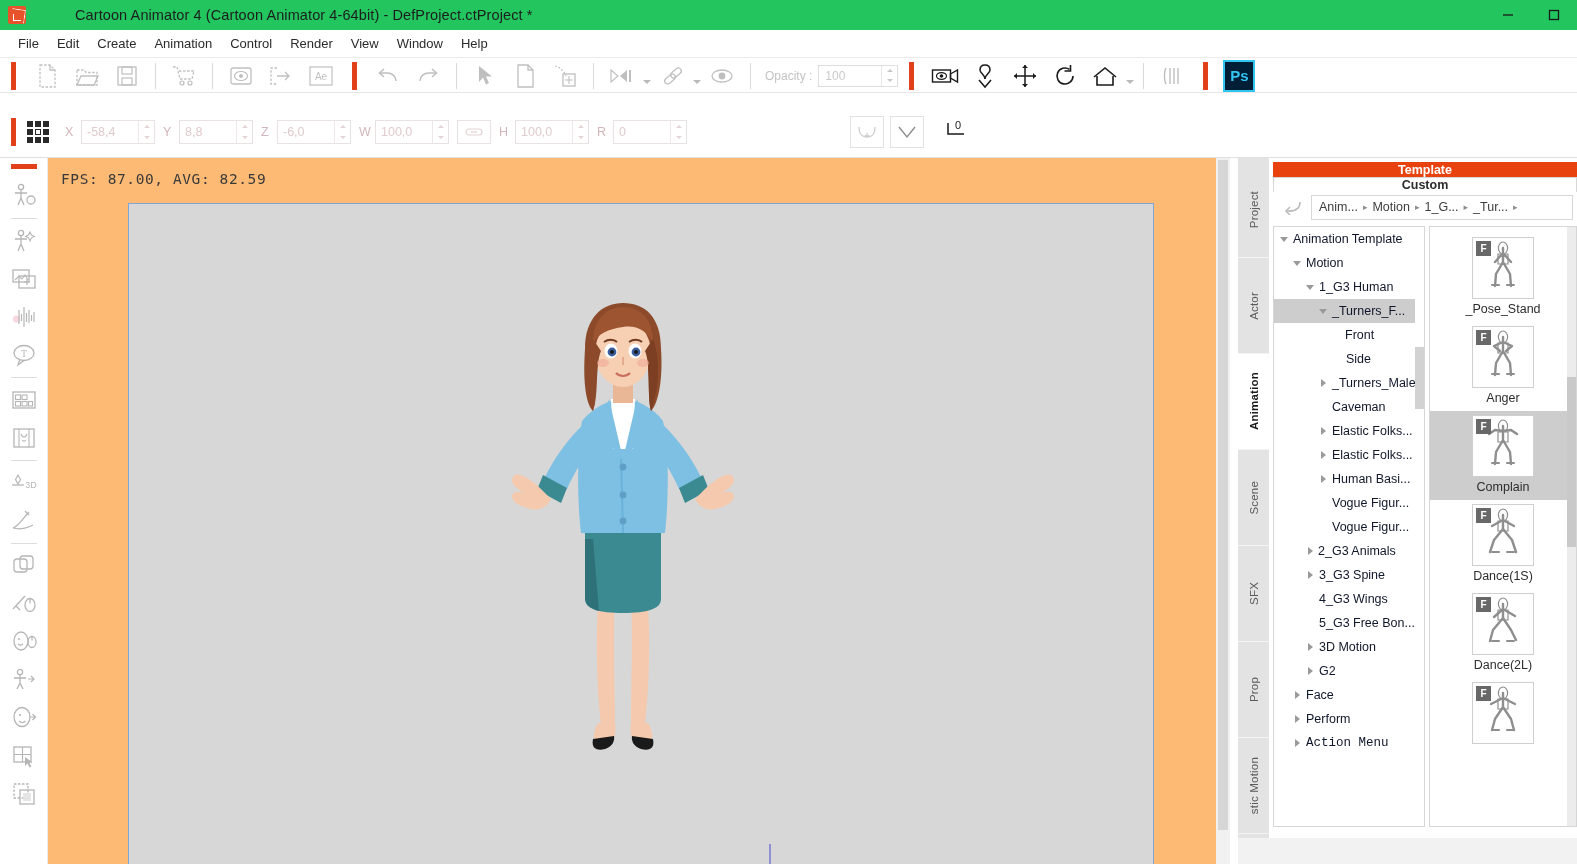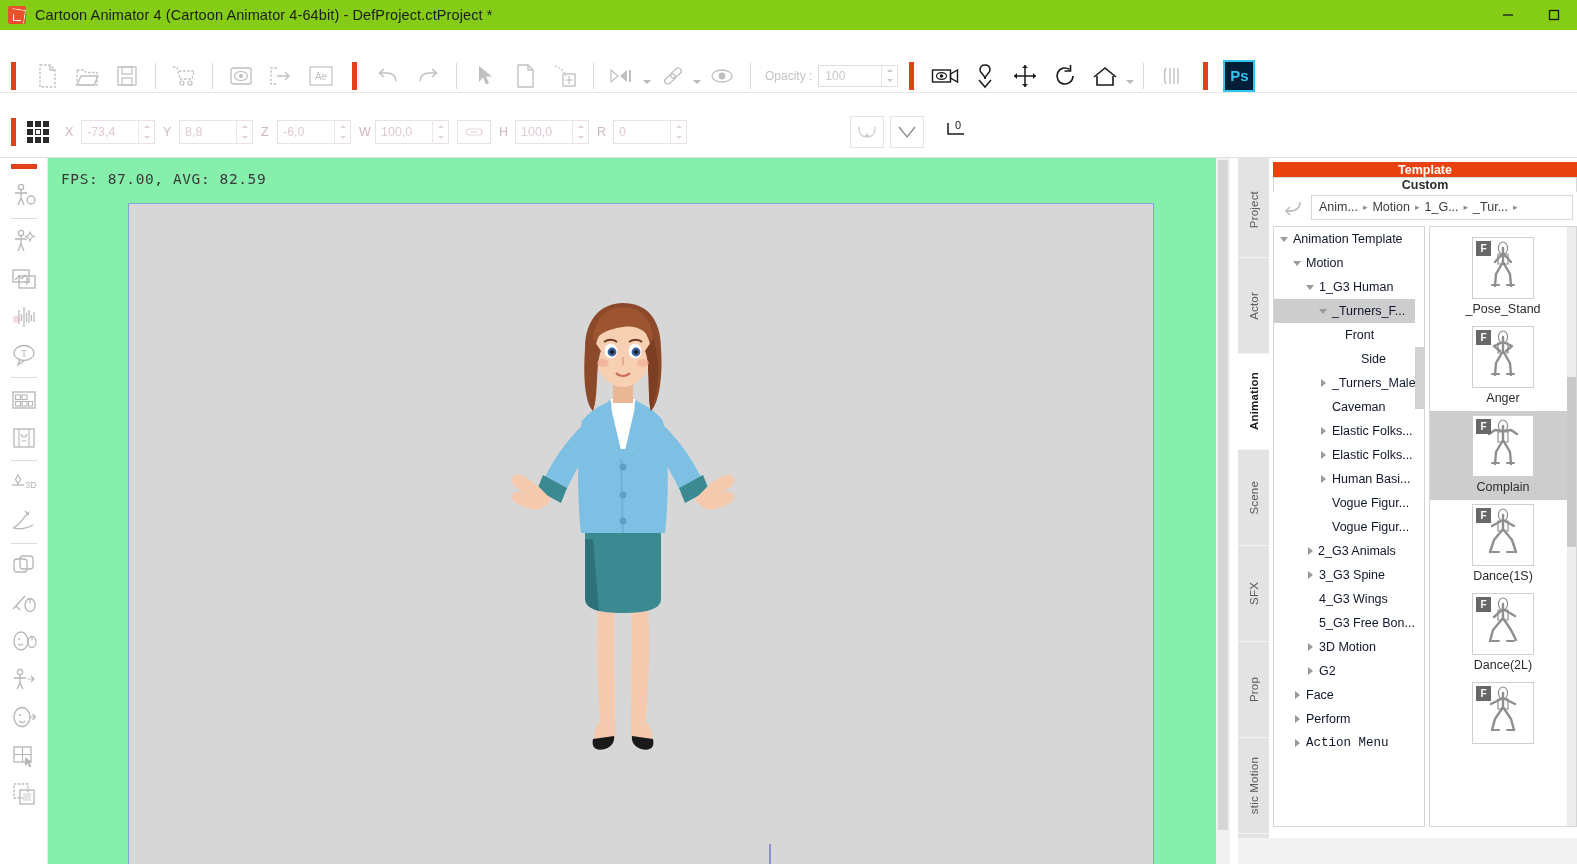--- a/index.html
+++ b/index.html
@@ -9,21 +9,21 @@
     overflow: hidden;
     background: #ffffff;
     font-family: "Liberation Sans", sans-serif;
     -webkit-font-smoothing: antialiased;
   }
   #app { position: relative; width: 1577px; height: 864px; }
 
   
   .titlebar {
     position: absolute; top: 0; left: 0; width: 1577px; height: 30px;
-    background: #84cc16; display: flex; align-items: center;
+    background: #22c55e; display: flex; align-items: center; gap: 40px;
   }
   .app-icon {
     width: 18px; height: 18px; margin-left: 8px; margin-right: 9px;
     background: #e8532b; border-radius: 2px; position: relative; flex: none;
   }
   .app-icon::before {
     content: ""; position: absolute; left: 3px; top: 3px;
     width: 12px; height: 12px;
     border: 1.6px solid #ffffff; border-radius: 1px;
     border-left-color: transparent; border-bottom-color: transparent;
@@ -117,21 +117,21 @@
     display: flex; flex-direction: column; align-items: center; padding-top: 6px;
   }
   .rail-red { width: 26px; height: 5px; background: #e2401a; margin-bottom: 8px; flex: none; }
   .rail-item { width: 40px; height: 38px; display: flex; align-items: center; justify-content: center; flex: none; }
   .rail-item svg { opacity: .34; display: block; }
   .rail-sep { width: 26px; height: 1px; background: #dcdcdc; margin: 3px 0; flex: none; }
 
   
   .viewport {
     position: absolute; top: 158px; left: 48px; width: 1182px; height: 706px;
-    background: #86efac; overflow: hidden;
+    background: #fdba74; overflow: hidden;
   }
   .fps {
     position: absolute; left: 13px; top: 13px;
     font-family: "DejaVu Sans Mono", monospace; font-size: 14.5px; color: #3a3a3a; letter-spacing: .6px;
   }
   .stage-frame {
     position: absolute; left: 80px; top: 45px; width: 1026px; height: 700px;
     background: #d7d7d7; border: 1.5px solid #7ea6d8;
   }
   .crosshair-v { position: absolute; left: 640px; top: 640px; width: 1.5px; height: 118px; background: #8f8fd6; }
@@ -230,20 +230,31 @@
           </svg>
       </div>
       <div class="win-btn">
         <svg width="14" height="14" viewBox="0 0 14 14">
             <rect x="2.5" y="2.5" width="9" height="9" fill="none" stroke="#1a1a1a" stroke-width="1.3"></rect>
           </svg>
       </div>
     </div>
   </div>
 
+  <div class="menubar">
+    <div class="menu-item">File</div>
+    <div class="menu-item">Edit</div>
+    <div class="menu-item">Create</div>
+    <div class="menu-item">Animation</div>
+    <div class="menu-item">Control</div>
+    <div class="menu-item">Render</div>
+    <div class="menu-item">View</div>
+    <div class="menu-item">Window</div>
+    <div class="menu-item">Help</div>
+  </div>
 
   <div class="toolbar1">
     <div class="red-bar"></div>
 
     <div class="tb-icon dim">
       <svg width="21" height="24" viewBox="0 0 21 24">
           <path d="M3 1h10l5 5v17H3z" fill="none" stroke="#3a3a3a" stroke-width="1.3" stroke-dasharray="2.5 1.6"></path>
           <path d="M13 1v5h5" fill="none" stroke="#3a3a3a" stroke-width="1.3"></path>
         </svg>
     </div>
@@ -409,21 +420,21 @@
         <i class="off"></i>
         <i></i>
         <i></i>
         <i></i>
         <i></i>
     </div>
 
     <div class="fld">
       <div class="lbl">X</div>
       <div class="box">
-          <div class="v">-73,4</div>
+          <div class="v">-58,4</div>
       <div class="ar">
             <span class="up"></span>
             <span class="dn"></span>
           </div>
         </div>
     </div>
     <div class="fld">
       <div class="lbl">Y</div>
       <div class="box">
           <div class="v">8,8</div>
@@ -771,21 +782,21 @@
                 <div class="tnode sel" style="padding-left: 43px;">
                   <div class="tw down"></div>
                   <span style="margin-left: 3px;">_Turners_F...</span>
                 </div>
                 <div class="tnode" style="padding-left: 56px;">
                   <div class="tw"></div>
                   <span style="margin-left: 3px;">Front</span>
                 </div>
                 <div class="tnode" style="padding-left: 56px;">
                   <div class="tw"></div>
-                  <span style="margin-left: 19px;">Side</span>
+                  <span style="margin-left: 4px;">Side</span>
                 </div>
                 <div class="tnode" style="padding-left: 43px;">
                   <div class="tw right"></div>
                   <span style="margin-left: 3px;">_Turners_Male</span>
                 </div>
                 <div class="tnode" style="padding-left: 43px;">
                   <div class="tw"></div>
                   <span style="margin-left: 3px;">Caveman</span>
                 </div>
                 <div class="tnode" style="padding-left: 43px;">

